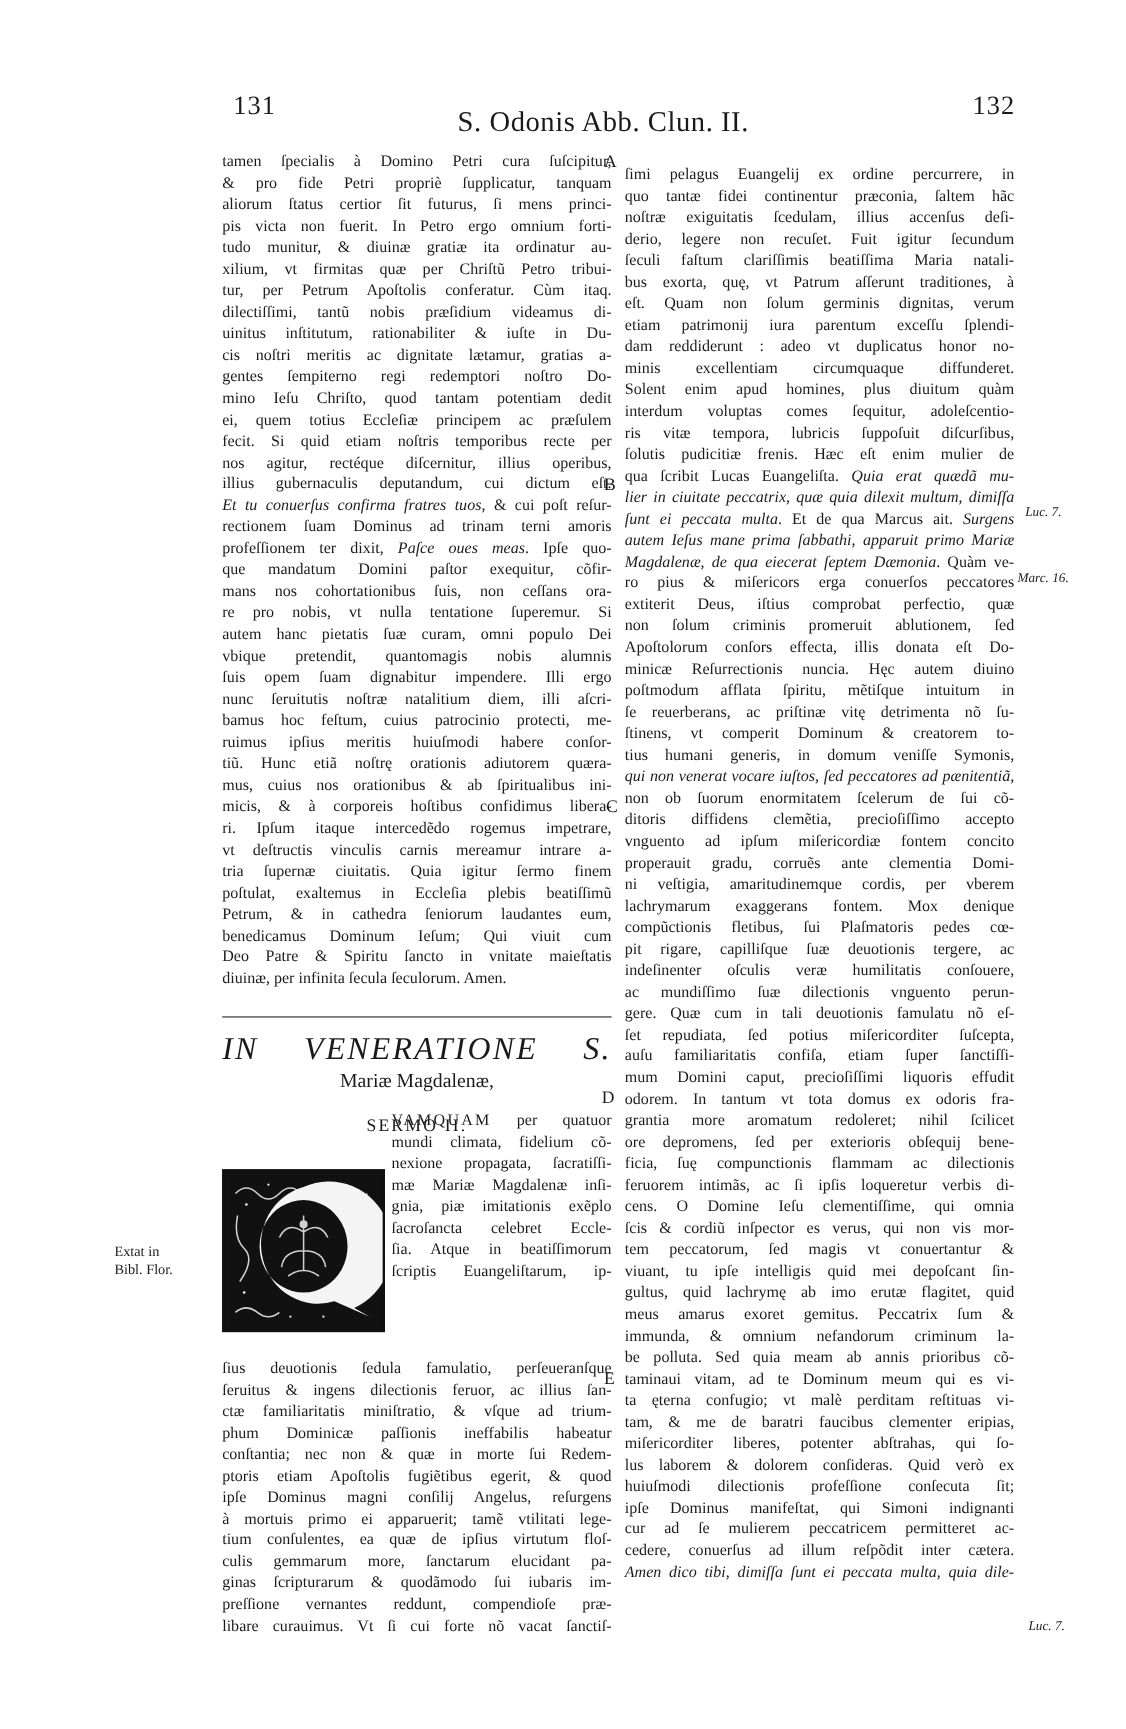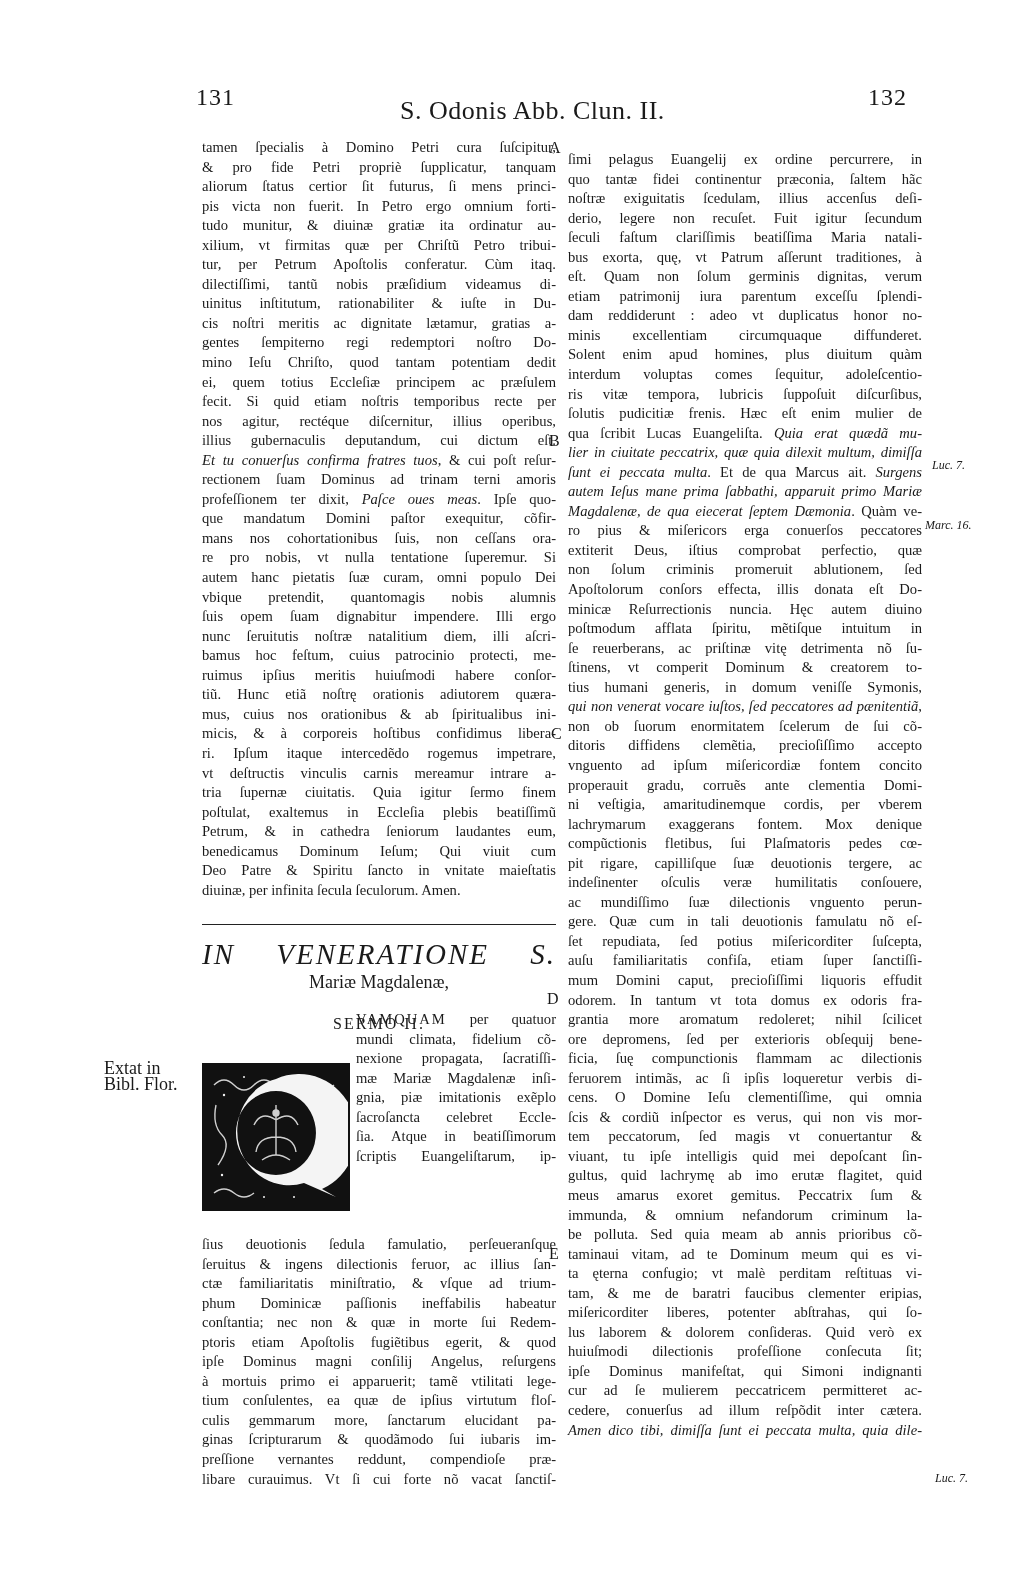--- a/index.html
+++ b/index.html
@@ -1,32 +1,32 @@
 <!DOCTYPE html>
 <html><head>
 <meta charset="utf-8">
 <style>
   html, body { margin: 0; padding: 0; background: #ffffff; }
   body { width: 1024px; height: 1572px; position: relative; overflow: hidden; color: #1a1a1a;
          font-family: "Liberation Serif", "DejaVu Serif", serif; }
-  .page-header { position: absolute; top: 84px; left: 0; width: 952px; height: 40px; }
+  .page-header { position: absolute; top: 84px; left: 16px; width: 952px; height: 40px; }
   .page-num-left { position: absolute; left: 196px; top: 0; font-size: 24px; letter-spacing: 1px; }
   .page-num-right { position: absolute; left: 868px; top: 0; font-size: 24px; letter-spacing: 1px; }
   .running-title { position: absolute; left: 400px; top: 0; font-size: 26px; letter-spacing: 0.5px; margin-top: 12px; }
 
   .col { position: absolute; top: 138px; font-size: 14.6px; line-height: 19.55px; }
   .col-left { left: 202px; width: 354px; }
   .col-right { left: 568px; width: 354px; margin-top: 12px; }
   .line { display: block; white-space: nowrap; text-align: justify; text-align-last: justify; height: 19.55px; }
   .line.last { text-align-last: left; }
   .it { font-style: italic; }
 
   .margin-letter { position: absolute; font-size: 16px; }
   .margin-note { position: absolute; font-size: 12px; font-style: italic; text-align: center; }
-  .side-note { position: absolute; left: 104px; top: 1060px; font-size: 18px; line-height: 16px; }
+  .side-note { position: absolute; left: 104px; top: 1130px; font-size: 13px; line-height: 16px; }
 
   .rule { position: absolute; left: 202px; top: 924px; width: 354px; height: 0; border-top: 1.5px solid #222; }
   .sermon-title { position: absolute; left: 202px; top: 938px; width: 354px; font-size: 29px; font-style: italic;
                   letter-spacing: 2px; display: flex; justify-content: space-between; }
   .sermon-subtitle { position: absolute; left: 202px; top: 972px; width: 354px; text-align: center; font-size: 18px; }
   .sermon-number { position: absolute; left: 202px; top: 1015px; width: 354px; text-align: center; font-size: 16px; letter-spacing: 2px; }
 
   .dropcap { position: absolute; left: 202px; top: 1063px; width: 144px; height: 144px; background: #111; border: 2px solid #111; overflow: hidden; }
   .dropcap svg { display: block; }
 

